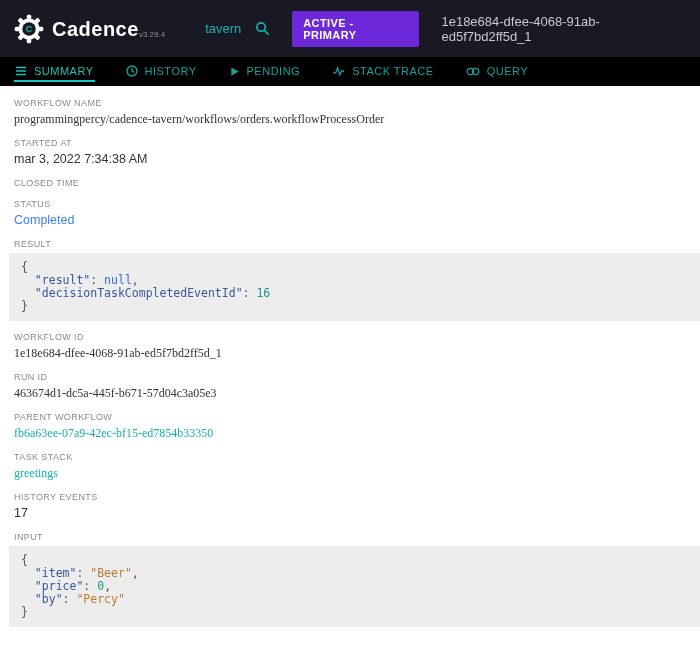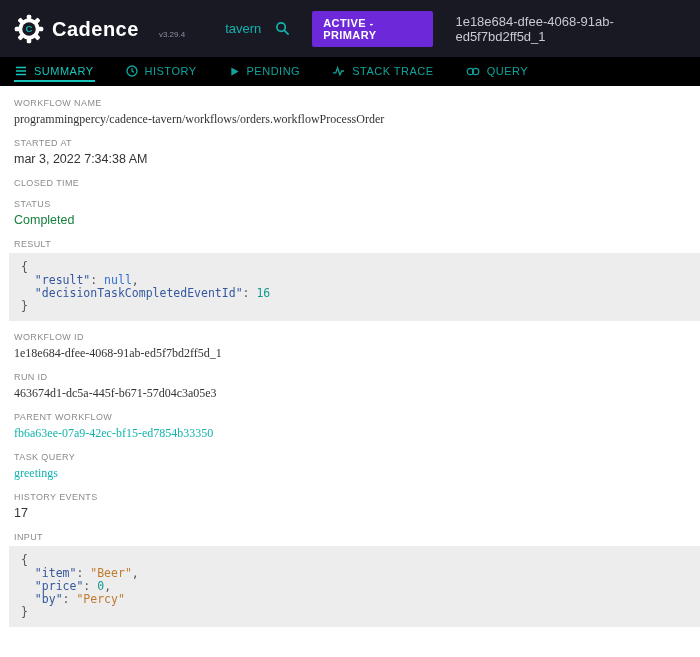--- a/index.html
+++ b/index.html
@@ -5,21 +5,21 @@
   * { margin:0; padding:0; box-sizing:border-box; }
   html,body { width:700px; height:657px; overflow:hidden; background:#fff;
               font-family:"Liberation Sans", sans-serif; }
 
   
   .topbar { background:#191924; height:57px; display:flex; align-items:center;
             padding:0 14px; gap:12px; }
   .logo { display:flex; align-items:center; gap:8px; cursor:pointer; }
   .logo-text { display:flex; line-height:1; }
   .brand { font-size:20px; font-weight:bold; color:#ffffff; letter-spacing:.5px; }
-  .ver { font-size:8px; color:#8e8e9a; align-self:flex-end; margin-top:2px;margin-left:20px; }
+  .ver { font-size:8px; color:#8e8e9a; align-self:flex-end; margin-top:2px; }
   .domain { color:#12b3ad; font-size:13px; margin-left:28px; cursor:pointer; }
   .search { display:flex; align-items:center; margin-left:2px; cursor:pointer; }
   .badge { background:#6d28d9; color:#ffffff; font-size:11px; font-weight:bold;
            letter-spacing:.4px; padding:6px 11px; border-radius:2px; margin-left:10px; }
   .wfid-top { color:#c9c9d1; font-size:13px; margin-left:10px; }
 
   
   .tabbar { background:#000000; height:29px; display:flex; align-items:center;
             gap:30px; padding:0 14px; }
   .tab { display:flex; align-items:center; gap:7px; font-size:11px; letter-spacing:.5px;
@@ -27,21 +27,21 @@
          border-bottom:2px solid transparent; }
   .tab.active { color:#15c4ba; border-bottom-color:#15c4ba; }
   .tab svg { display:block; }
 
   
   main { padding:12px 0 20px 14px; }
   .field { margin-bottom:11px; }
   .label { font-size:9px; color:#8b8b8b; letter-spacing:.4px; margin-bottom:4px; }
   .value { font-size:12.5px; color:#333333; line-height:15px; }
   .mono { font-family:Liberation Serif, serif; font-size:12px; }
-  .green { color:#15803d; }
+  .green { color:#3b82f6; }
   .link { color:#12b3ad; cursor:pointer; text-decoration:none; }
 
   .code { background:#ededed; font-family:"DejaVu Sans Mono", monospace;
           font-size:11.5px; color:#555555; padding:8px 12px;
           margin:2px 0 0 -5px; margin-right:0; }
   .code-line { white-space:pre; line-height:13px; }
   .tok-key { color:#35589e; }
   .tok-null { color:#2f6fd0; }
   .tok-num { color:#12998f; }
   .tok-str { color:#bf7b2f; }
@@ -159,21 +159,21 @@
     <div class="label">RUN ID</div>
     <div class="value mono">463674d1-dc5a-445f-b671-57d04c3a05e3</div>
   </section>
 
   <section class="field">
     <div class="label">PARENT WORKFLOW</div>
     <div class="value mono link">fb6a63ee-07a9-42ec-bf15-ed7854b33350</div>
   </section>
 
   <section class="field">
-    <div class="label">TASK QUERY</div>
+    <div class="label">TASK STACK</div>
     <div class="value mono link">greetings</div>
   </section>
 
   <section class="field">
     <div class="label">HISTORY EVENTS</div>
     <div class="value">17</div>
   </section>
 
   <section class="field">
     <div class="label">INPUT</div>

